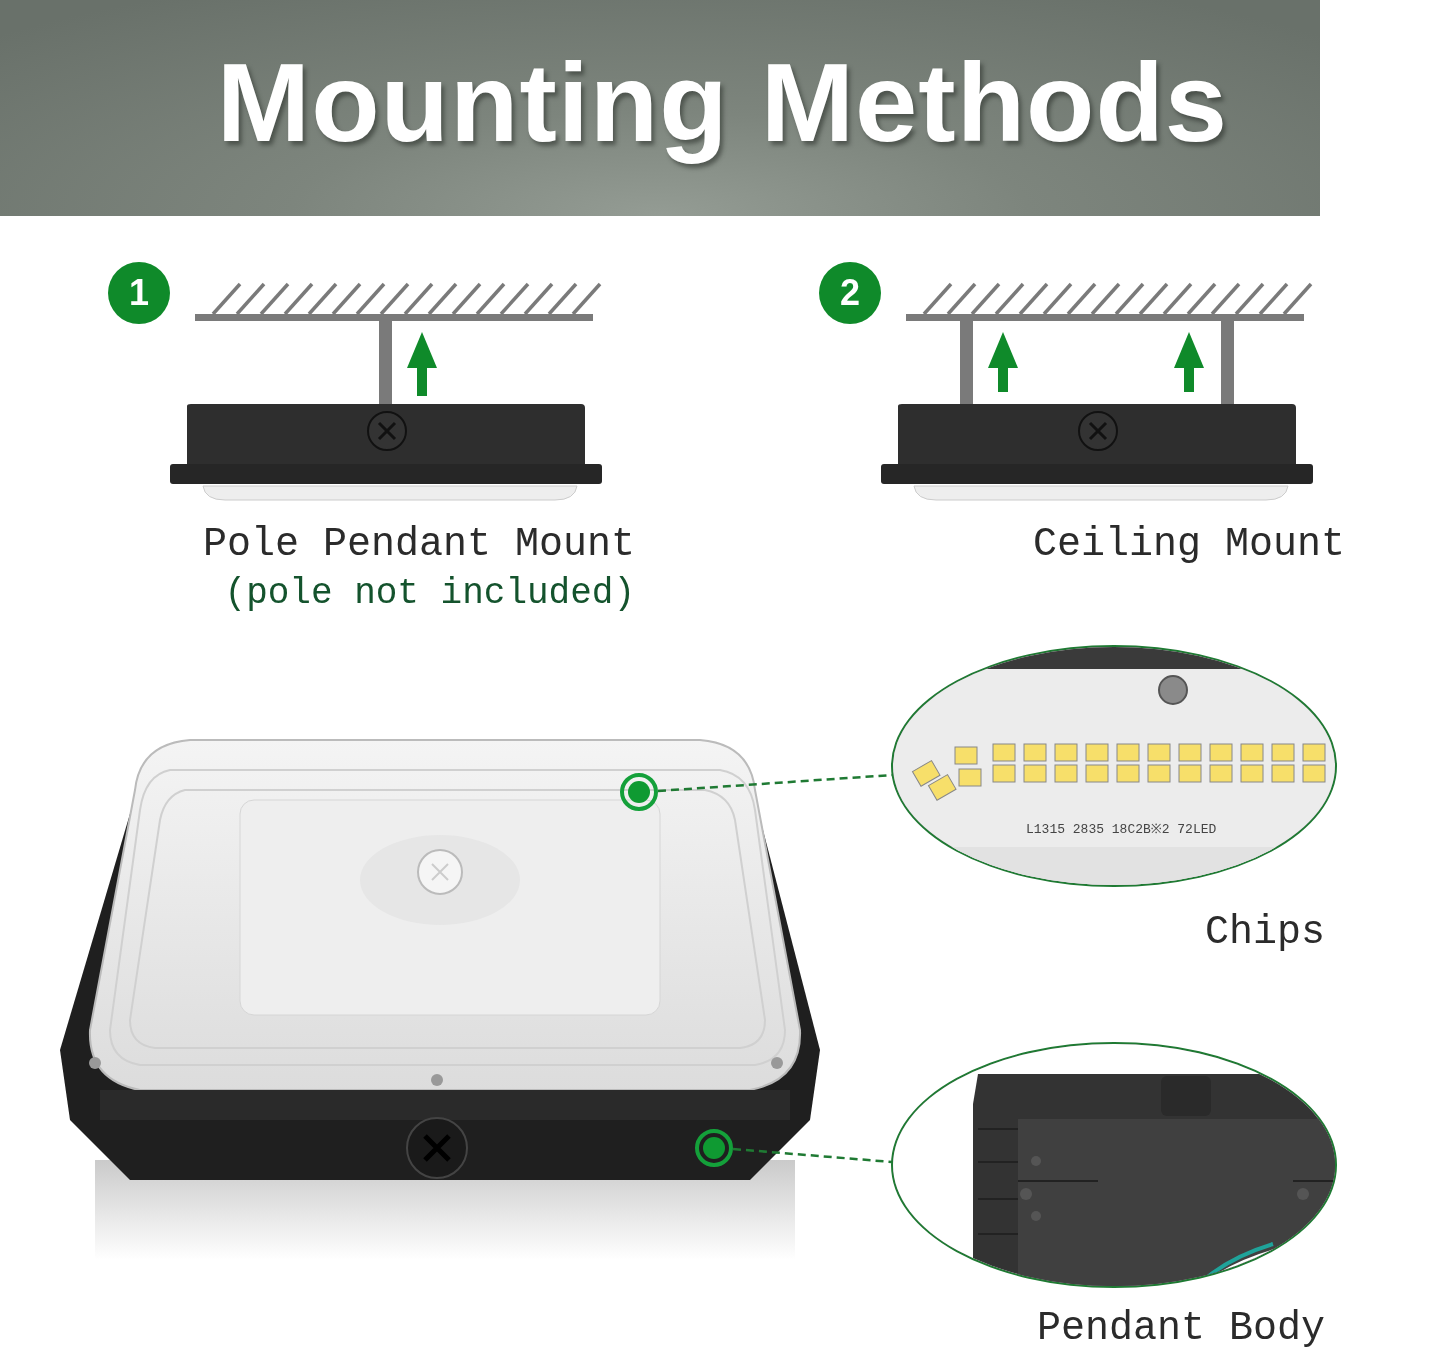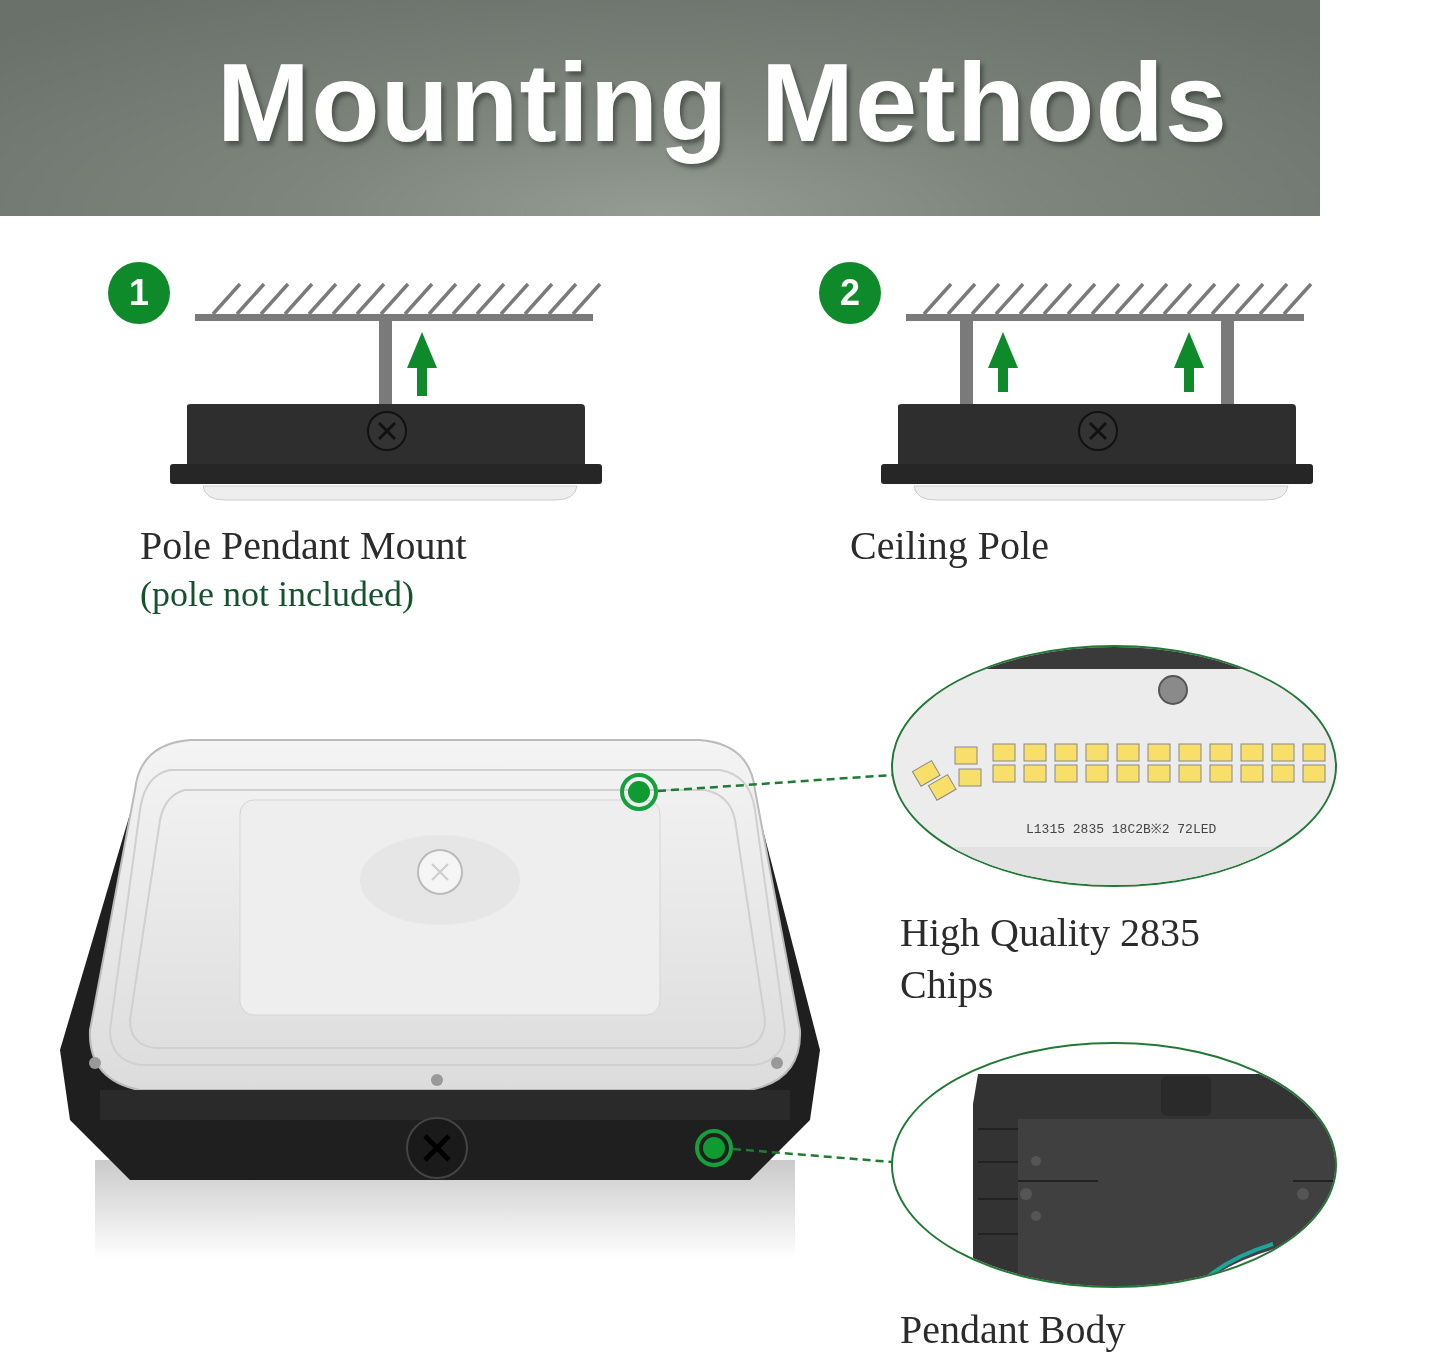--- a/index.html
+++ b/index.html
@@ -21,22 +21,22 @@
   
   .badge {
     position: absolute; width: 62px; height: 62px; border-radius: 50%;
     background: #0f8a2a; color: #fff; font-weight: bold; font-size: 36px;
     display: flex; align-items: center; justify-content: center;
   }
 
   .diagram { position: absolute; }
 
   .caption {
-    position: absolute; text-align: left; color: #2b2b2b;
-    font-family: Liberation Serif, serif; font-size: 40px;
+    position: absolute; text-align: right; color: #2b2b2b;
+    font-family: Liberation Mono, monospace; font-size: 40px;
   }
   .caption-green { color: #14532d; font-size: 36px; }
 
   
   .product { position: absolute; left: 50px; top: 730px; width: 790px; height: 540px; }
 
   .oval {
     position: absolute; border: 2.5px solid #1f7a33; border-radius: 50%; overflow: hidden; background: #737373;
   }
   .callout-dot {
@@ -124,21 +124,21 @@
       <rect x="308" y="88" width="10" height="26"></rect>
   </g>
   <g>
     <path d="M38,208 Q40,222 60,222 L390,222 Q410,222 412,208 Z" fill="#eeeeee" stroke="#cccccc"></path>
     <path d="M22,128 Q22,126 26,126 L416,126 Q420,126 420,130 L420,186 L22,186 Z" fill="#2e2e2e"></path>
     <rect x="5" y="186" width="432" height="20" rx="3" fill="#262626"></rect>
     <circle cx="222" cy="153" r="19" fill="#333" stroke="#111" stroke-width="2"></circle>
     <path d="M214,145 L230,161 M230,145 L214,161" stroke="#111" stroke-width="3"></path>
   </g>
 </svg>
-<div class="caption" style="left:850px; top:522px; width:495px;">Ceiling Pole</div>
+<div class="caption" style="left:850px; top:522px; width:495px;">Ceiling Mount</div>
 
 <svg class="product" viewBox="0 0 790 540">
   <defs>
     <linearGradient id="shadowG" x1="0" y1="0" x2="0" y2="1">
       <stop offset="0" stop-color="#bdbdbd"></stop>
         <stop offset="1" stop-color="#ffffff"></stop>
     </linearGradient>
     <linearGradient id="lensG" x1="0" y1="0" x2="0" y2="1">
       <stop offset="0" stop-color="#f4f4f4"></stop>
         <stop offset="1" stop-color="#dcdcdc"></stop>
@@ -201,21 +201,20 @@
         <rect x="348" y="118" width="22" height="17"></rect>
       <rect x="379" y="97" width="22" height="17"></rect>
         <rect x="379" y="118" width="22" height="17"></rect>
       <rect x="410" y="97" width="22" height="17"></rect>
         <rect x="410" y="118" width="22" height="17"></rect>
     </g>
     <text x="133" y="186" font-family="Liberation Mono, monospace" font-size="13" fill="#444">L1315 2835 18C2B※2  72LED</text>
   </svg>
 </div>
 <div class="caption" style="left:900px; top:907px; width:425px; line-height:52px;">
-  <div>High Quality 2835</div>
   <div>Chips</div>
 </div>
 
 <div class="oval" style="left:891px; top:1042px; width:446px; height:246px;">
   <svg width="446" height="246" viewBox="0 0 446 246">
     <rect x="0" y="0" width="446" height="246" fill="#ffffff"></rect>
     <path d="M85,30 L446,30 L446,246 L80,246 L80,60 Z" fill="#333333"></path>
     <rect x="125" y="75" width="321" height="171" fill="#404040"></rect>
     <rect x="268" y="32" width="50" height="40" rx="6" fill="#2a2a2a"></rect>
     <g stroke="#222" stroke-width="2">

